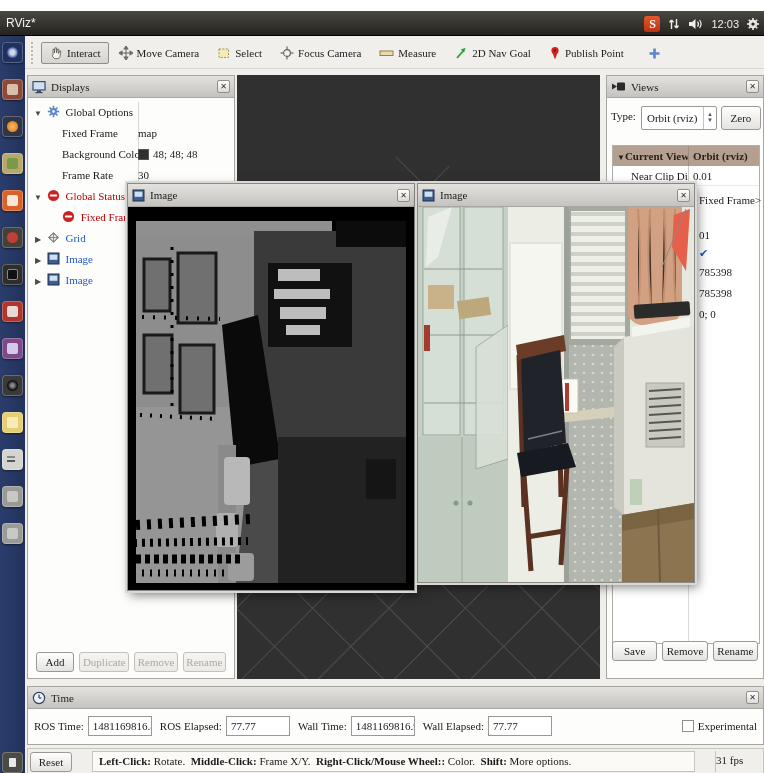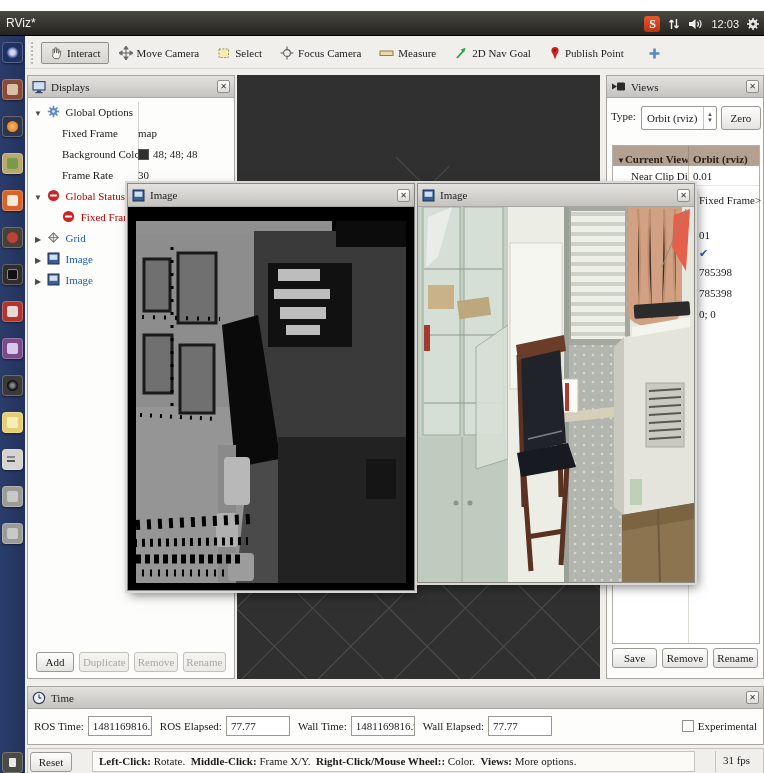--- a/index.html
+++ b/index.html
@@ -65,42 +65,42 @@
   
   .viewport { position:absolute; left:212px; top:39px; width:363px; height:604px; background:#303030; overflow:hidden; }
 
   
   .vtype { position:absolute; left:4px; top:30px; width:150px; height:26px; }
   .combo { position:absolute; left:30px; top:0; width:76px; height:24px; border:1px solid #9a9994;
     background:#fff; border-radius:2px; line-height:22px; padding-left:5px; }
   .spinner { position:absolute; right:0; top:0; width:13px; height:22px; border-left:1px solid #c5c4bf;
     font-size:6px; line-height:6px; text-align:center; color:#555; padding-top:4px;}
   .vtable { position:absolute; left:5px; top:69px; width:148px; height:499px; border:1px solid #b0afa9; background:#fff;}
-  .vth { height:20px; background:#b3a090; display:flex; line-height:27px; font-weight:600; color:#2a2118;justify-content:center; }
+  .vth { height:20px; background:#b3a090; display:flex; line-height:20px; font-weight:600; color:#2a2118;justify-content:center; }
   .vtr { height:20px; display:flex; line-height:20px; border-bottom:1px solid #eceae6;}
   .vcol1 { width:75px; padding-left:4px; overflow:hidden; white-space:nowrap;}
   .vcol2 { flex:1; padding-left:4px; border-left:1px solid #cfccc6; white-space:nowrap;}
   .frag { position:absolute; left:92px; white-space:nowrap; }
 
   
   .imgwin { position:absolute; border:1px solid #8a8984; box-shadow:0 0 0 2px #d9d8d4, 3px 4px 10px rgba(0,0,0,.5); z-index:20;}
   .imgwin .phead { height:23px; }
 
   
   .tfield { display:flex; align-items:center; gap:4px; }
   .tbox { width:64px; height:20px; border:1px solid #9a9994; background:#fff; line-height:18px;
     padding-left:4px; overflow:hidden; white-space:nowrap;}
   .checkbox { width:12px; height:12px; border:1px solid #8f8e89; background:#fff; display:inline-block; vertical-align:-2px;}
 
   
   .statusbar { position:absolute; left:2px; top:712px; width:737px; height:27px; background:#f0efeb;
     border:1px solid #c5c4bf; display:flex; align-items:center; gap:20px; padding:0 2px;}
   .helpbox { flex:1; height:21px; background:#fbfaf7; border:1px solid #c5c4bf; line-height:19px;
     padding-left:6px; white-space:pre; overflow:hidden;}
-  .fpsbox { width:46px; text-align:center; padding-right:4px; border-left:1px solid #c5c4bf; height:21px; line-height:19px;}
+  .fpsbox { width:46px; text-align:left; padding-right:4px; border-left:1px solid #c5c4bf; height:21px; line-height:19px;}
   #grid-lines line { stroke:#4e4e4e; stroke-width:1; }
 </style>
 </head>
 <body>
 
 <div id="screen">
 
   <div class="topbar">
     <span class="title">RViz*</span>
     <div class="tray">
@@ -462,21 +462,21 @@
         <div style="position:absolute; left:75px; top:40px; bottom:0; width:1px; background:#dcdad5;"></div>
       </div>
 
       <div class="frag" style="top:118px;">Fixed Frame&gt;</div>
       <div class="frag" style="top:153px;">01</div>
       <div class="frag blue" style="top:171px;">✔</div>
       <div class="frag" style="top:190px;">785398</div>
       <div class="frag" style="top:211px;">785398</div>
       <div class="frag" style="top:232px;">0; 0</div>
 
-      <div style="position:absolute; left:0; bottom:10px; width:100%; display:flex; gap:5px; padding:0 5px;">
+      <div style="position:absolute; left:0; bottom:17px; width:100%; display:flex; gap:5px; padding:0 5px;">
         <span class="btn" style="flex:1;">Save</span>
         <span class="btn" style="flex:1;">Remove</span>
         <span class="btn" style="flex:1;">Rename</span>
       </div>
     </div>
 
     <div class="imgwin" style="left:102px; top:147px; width:288px; height:408px;">
       <div class="phead">
         <svg width="13" height="13" viewBox="0 0 13 13">
           <rect x="1" y="1" width="11" height="11" fill="#3b5e94" stroke="#20304a"></rect>
@@ -658,18 +658,18 @@
         <span style="flex:1;"></span>
         <div class="tfield">
           <span class="checkbox"></span>
           <span>Experimental</span>
         </div>
       </div>
     </div>
 
     <div class="statusbar">
       <span class="btn" style="width:42px;">Reset</span>
-      <div class="helpbox"><b>Left-Click:</b><span> Rotate.  </span><b>Middle-Click:</b><span> Frame X/Y.  </span><b>Right-Click/Mouse Wheel::</b><span> Color.  </span><b>Views:</b><span> More options.</span></div>
+      <div class="helpbox"><b>Left-Click:</b><span> Rotate.  </span><b>Middle-Click:</b><span> Frame X/Y.  </span><b>Right-Click/Mouse Wheel::</b><span> Color.  </span><b>Shift:</b><span> More options.</span></div>
       <div class="fpsbox">31 fps</div>
     </div>
 
   </div>
 </div>
 
 </body></html>

